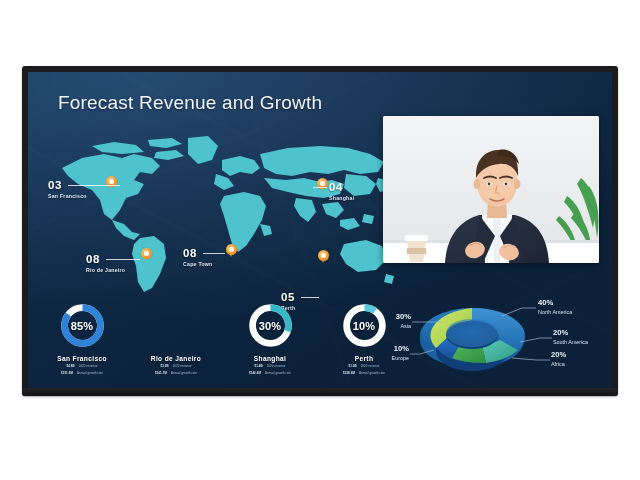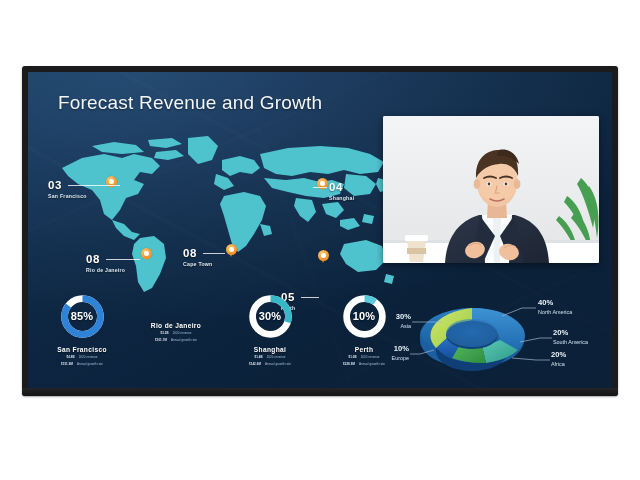--- a/index.html
+++ b/index.html
@@ -94,21 +94,21 @@
   #video{
     position:absolute;right:13px;top:44px;width:216px;height:147px;
     background:#eceef0;border-radius:2px;overflow:hidden;
     box-shadow:0 2px 7px rgba(0,0,0,.45);
   }
   #video svg{width:100%;height:100%;display:block;}
 
   
   #gauges{
     position:absolute;left:22px;bottom:12px;width:346px;height:93px;
-    display:flex;justify-content:space-between;align-items:center;
+    display:flex;justify-content:space-between;align-items:flex-end;
   }
   .gauge{width:64px;display:flex;flex-direction:column;align-items:center;}
   .gauge .ring{position:relative;width:47px;height:47px;}
   .gauge .ring svg{width:47px;height:47px;display:block;transform:rotate(-90deg);}
   .gauge .pct{
     position:absolute;inset:0;display:flex;align-items:center;justify-content:center;
     color:#ffffff;font-size:11px;font-weight:700;letter-spacing:.2px;
     text-shadow:0 1px 1.5px rgba(0,0,0,.45);
   }
   .gauge .gname{

